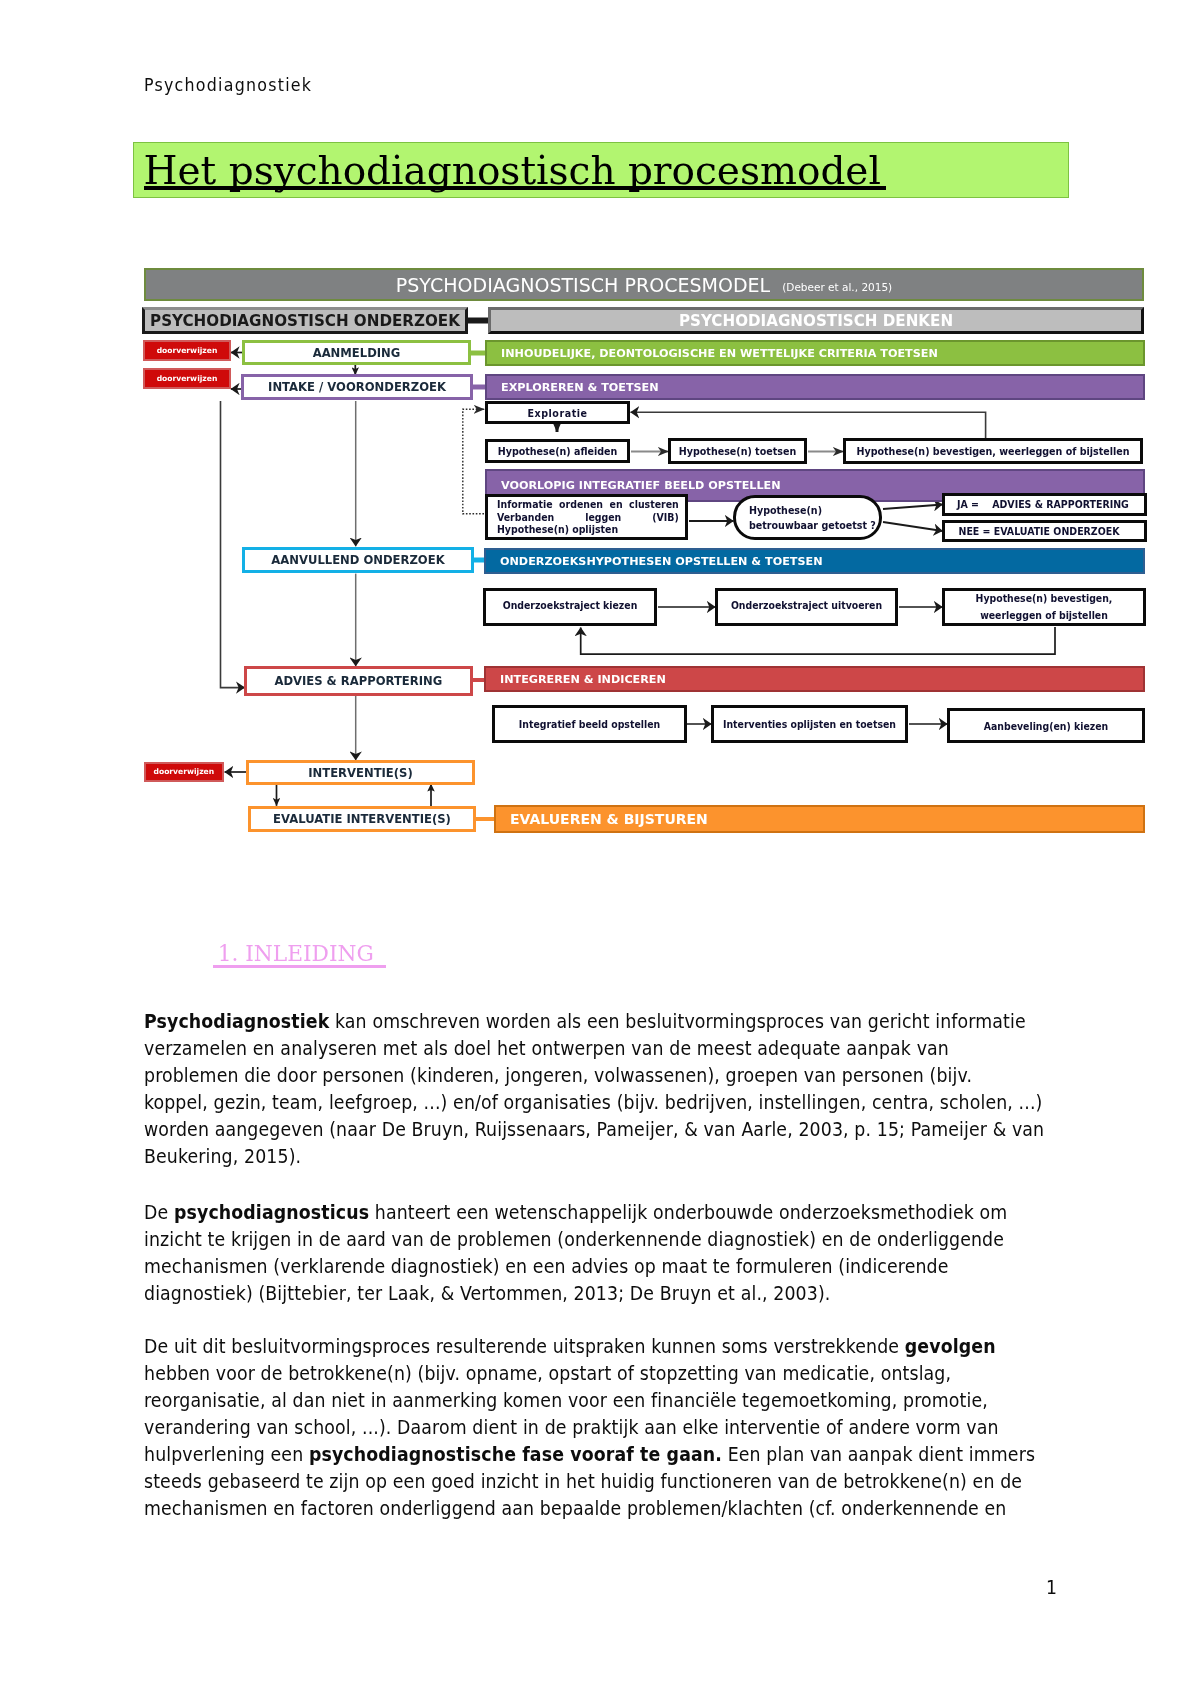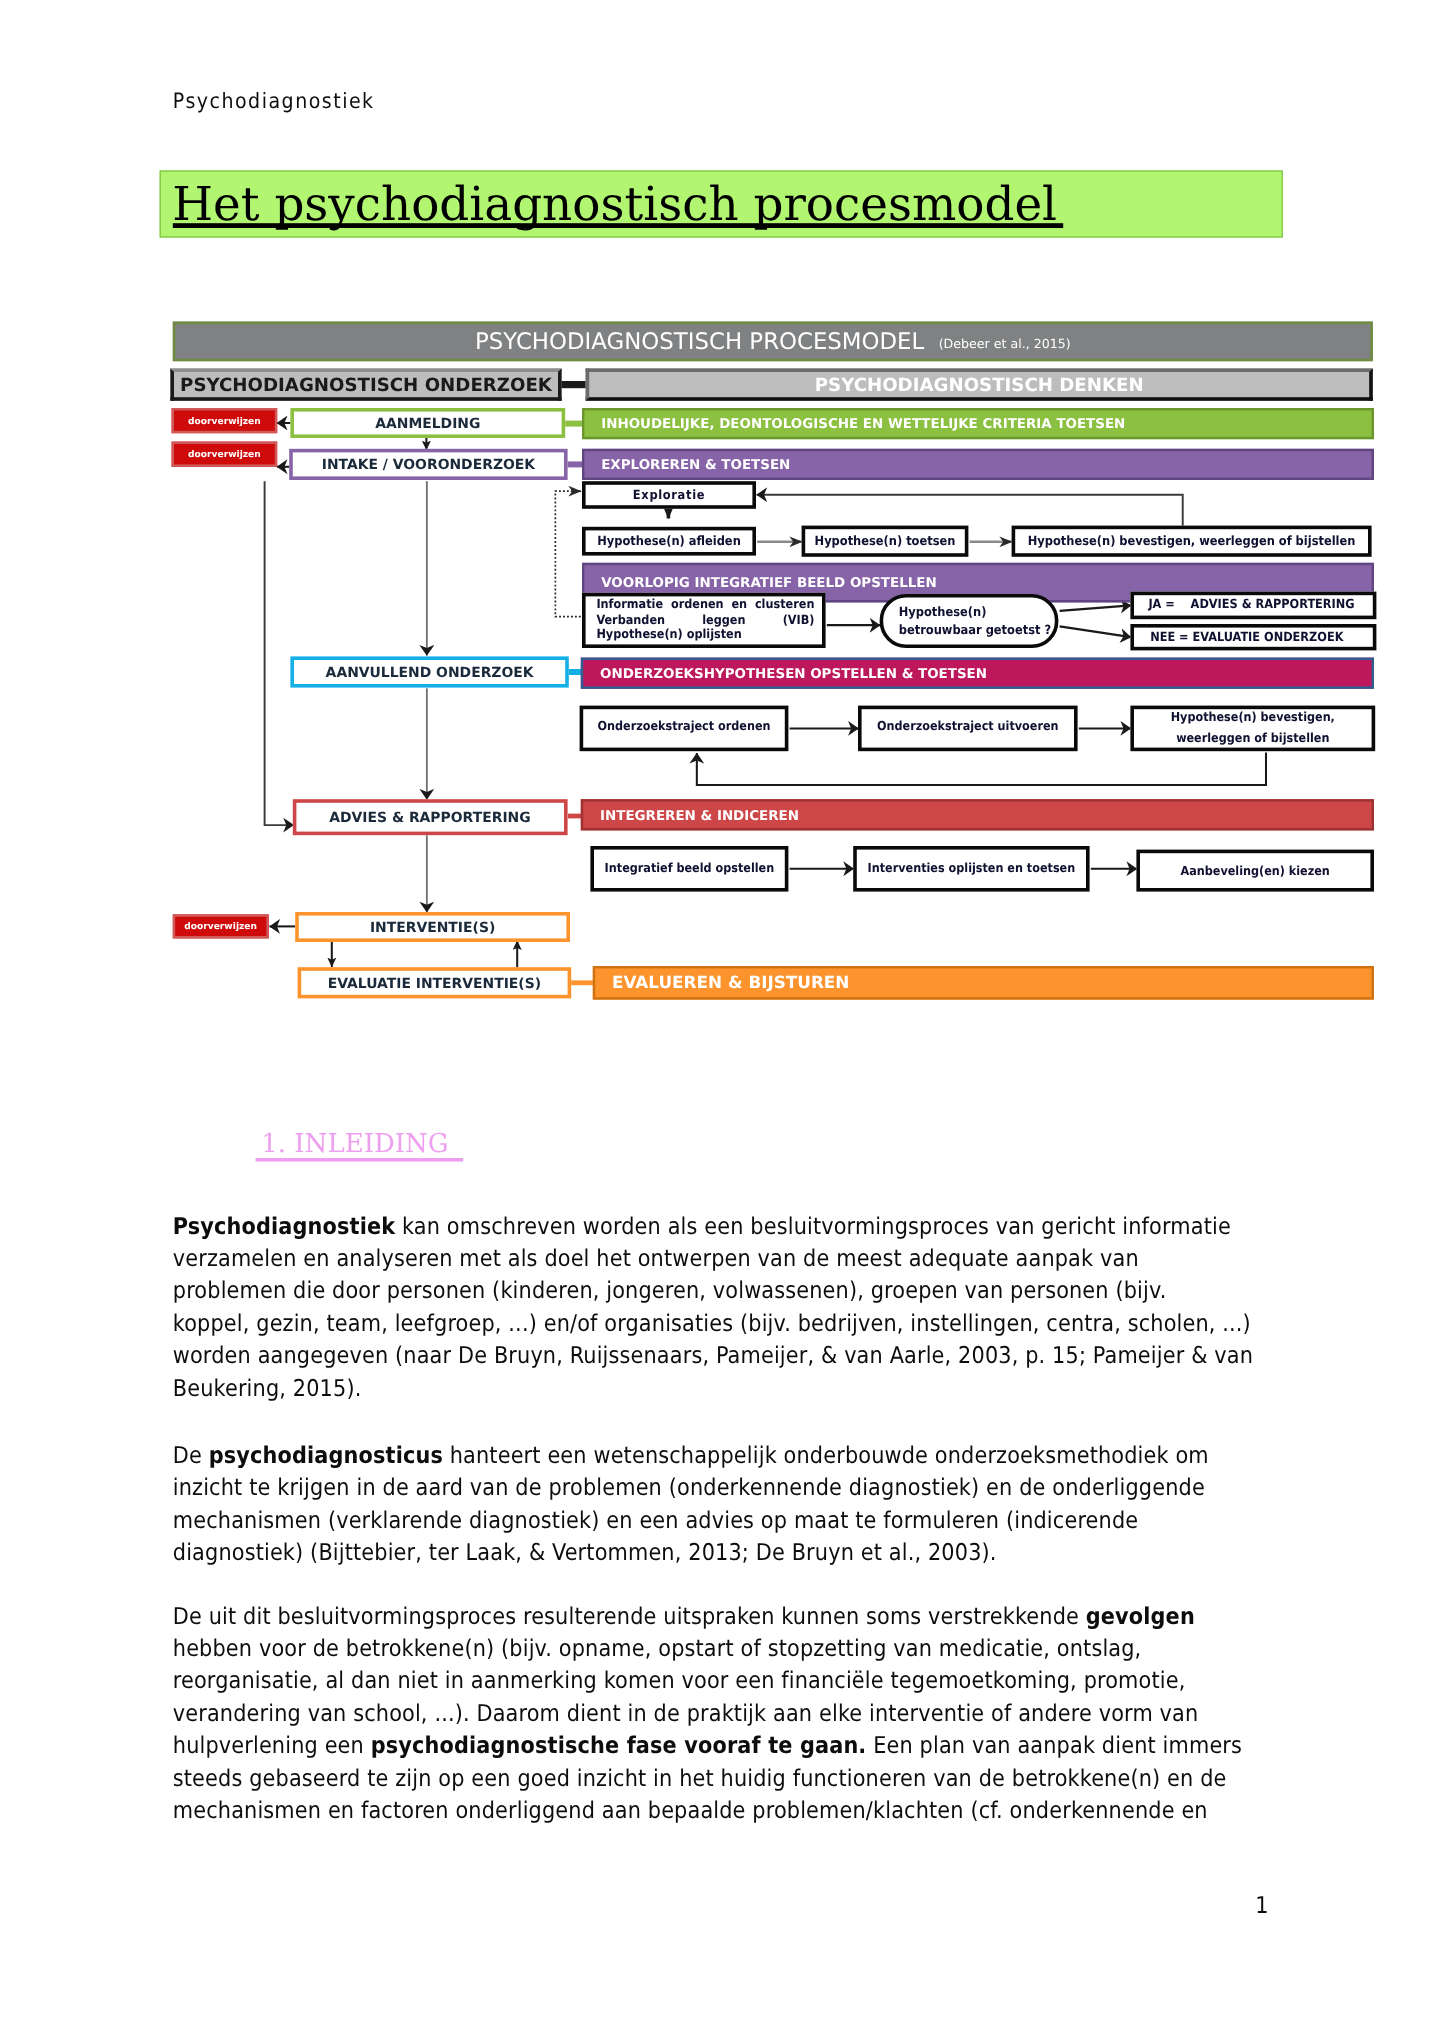--- a/index.html
+++ b/index.html
@@ -52,35 +52,35 @@
   #d-ref2{left:143.7px;top:501.7px;width:80.3px;height:20px;}
   #d-ph0{left:242px;top:80px;width:229px;height:25px;border:3px solid #8cc041;font-size:11.6px;}
   #d-ph1{left:241px;top:114px;width:232px;height:26px;border:3px solid #8763a8;font-size:11.6px;}
   #d-ph2{left:242px;top:287px;width:232px;height:26px;border:3px solid #13b0e6;font-size:11.6px;}
   #d-ph3{left:243.8px;top:406.1px;width:229px;height:29.9px;border:3px solid #cd4748;font-size:11.6px;}
   #d-ph4{left:246px;top:500px;width:229px;height:25px;border:3px solid #fc932d;font-size:11.6px;}
   #d-ph5{left:248px;top:546px;width:228px;height:26px;border:3px solid #fc932d;font-size:11.6px;}
   #d-bd0{left:485px;top:80px;width:660px;height:26px;background:#8cc041;border:2px solid #6b962d;font-size:11.2px;}
   #d-bd1{left:485px;top:114px;width:660px;height:26px;background:#8763a8;border:2px solid #5f4681;font-size:11.2px;}
   #d-bd2{left:485px;top:209px;width:660px;height:33px;background:#8763a8;border:2px solid #5f4681;font-size:11.2px;}
-  #d-bd3{left:484px;top:288px;width:661px;height:26px;background:#be185d;border:2px solid #2e5e91;font-size:11.2px;}
+  #d-bd3{left:484px;top:288px;width:661px;height:26px;background:#0369a1;border:2px solid #2e5e91;font-size:11.2px;}
   #d-bd4{left:484px;top:406px;width:661px;height:26px;background:#cd4748;border:2px solid #9f3334;font-size:11.2px;}
   #d-bd5{left:494px;top:545px;width:651px;height:28px;background:#fc932d;border:2px solid #cf7212;font-size:14px;}
   #s-expl{left:485px;top:141px;width:145px;height:23px;font-size:10.6px;letter-spacing:0.55px;}
   #s-hafl{left:485px;top:179px;width:145px;height:24px;font-size:10.6px;}
   #s-htoe{left:668px;top:178px;width:139px;height:26px;font-size:10.6px;}
   #s-hbev{left:843px;top:178px;width:300px;height:26px;font-size:10.6px;}
   #s-vib{left:485px;top:233.6px;width:203px;height:46.4px;font-size:10.45px;text-align:left;justify-content:flex-start;}
   #s-betr{left:733px;top:235px;width:149px;height:45px;font-size:10.6px;justify-content:flex-start;border-radius:22px;}
   #s-ja{left:942px;top:232.6px;width:205px;height:23.8px;font-size:10.5px;justify-content:flex-start;padding-left:12px;white-space:pre;}
   #s-nee{left:942px;top:260px;width:205px;height:21.6px;font-size:10.5px;justify-content:flex-start;padding-left:13.5px;}
   #s-tbep{left:483px;top:328.4px;width:174px;height:38px;font-size:10.4px;align-items:flex-start;padding-top:8px;}
   #s-tuit{left:715px;top:328.4px;width:183px;height:38px;font-size:10.4px;align-items:flex-start;padding-top:8px;}
   #s-hbv2{left:942px;top:328.4px;width:204px;height:38px;font-size:10.4px;}
-  #s-int{left:492px;top:445px;width:165px;height:38px;font-size:10.4px;}
+  #s-int{left:492px;top:445px;width:195px;height:38px;font-size:10.4px;}
   #s-ivt{left:711px;top:445px;width:197px;height:38px;font-size:10.4px;}
   #s-aan{left:947px;top:448px;width:198px;height:35px;font-size:10.4px;}
 
   
   #sect1{position:absolute;left:217.7px;top:943px;font-family:"DejaVu Serif",serif;font-size:21.7px;
          color:#ef9fef;white-space:nowrap;line-height:21.7px;}
   #sect1ul{position:absolute;left:213.1px;top:965.3px;width:173px;height:3px;background:#ef9fef;}
 
   .para{position:absolute;left:144px;width:930px;font-size:19.3px;line-height:27.1px;color:#0d0d0d;
         text-align:left;font-family:"DejaVu Sans Condensed","DejaVu Sans",sans-serif;white-space:nowrap;letter-spacing:0.13px;}
@@ -211,21 +211,21 @@
       </div>
     </div>
     <div class="bx step" id="s-betr">
       <div class="stacked left">
         <div>Hypothese(n)</div>
         <div>betrouwbaar getoetst ?</div>
       </div>
     </div>
     <div class="bx step" id="s-ja">JA =    ADVIES &amp; RAPPORTERING</div>
     <div class="bx step" id="s-nee">NEE = EVALUATIE ONDERZOEK</div>
-    <div class="bx step" id="s-tbep">Onderzoekstraject ordenen</div>
+    <div class="bx step" id="s-tbep">Onderzoekstraject kiezen</div>
     <div class="bx step" id="s-tuit">Onderzoekstraject uitvoeren</div>
     <div class="bx step" id="s-hbv2">
       <div class="stacked ctr">
         <div>Hypothese(n) bevestigen,</div>
         <div>weerleggen of bijstellen</div>
       </div>
     </div>
     <div class="bx step" id="s-int">Integratief beeld opstellen</div>
     <div class="bx step" id="s-ivt">Interventies oplijsten en toetsen</div>
     <div class="bx step" id="s-aan">Aanbeveling(en) kiezen</div>

